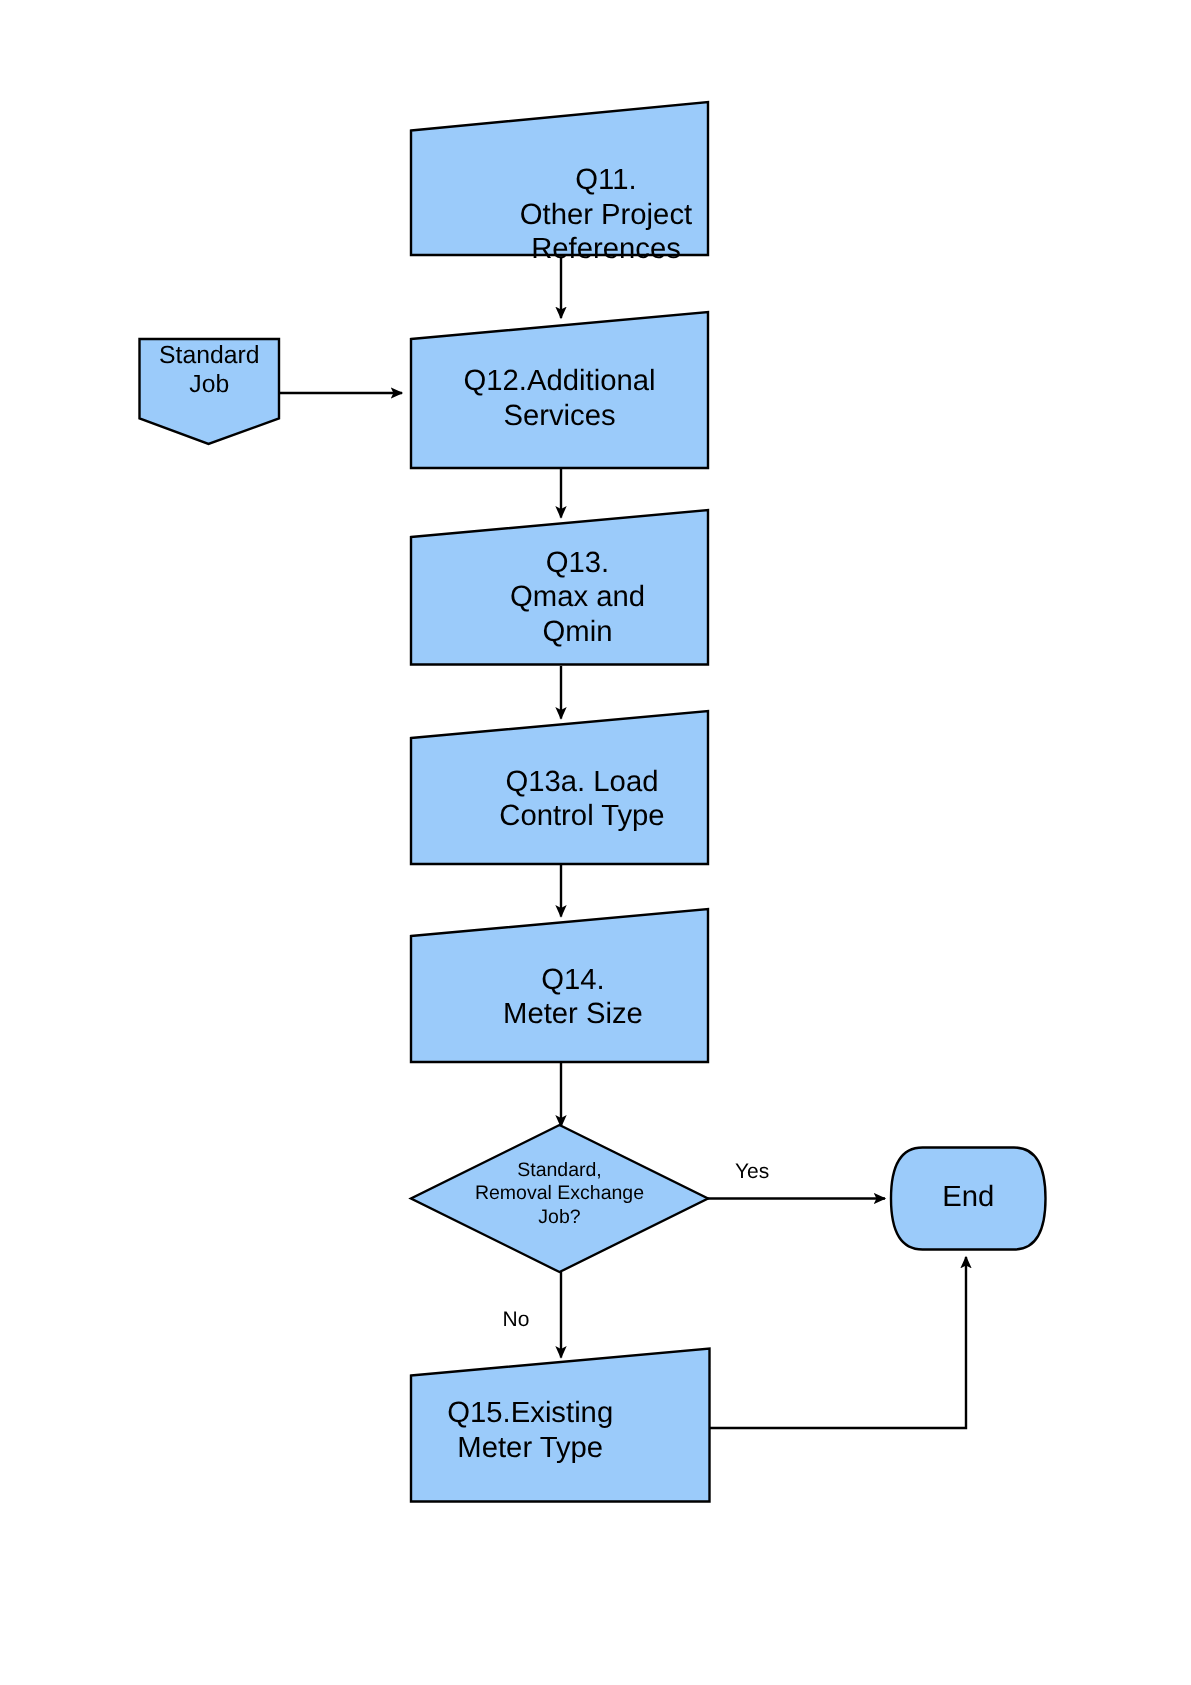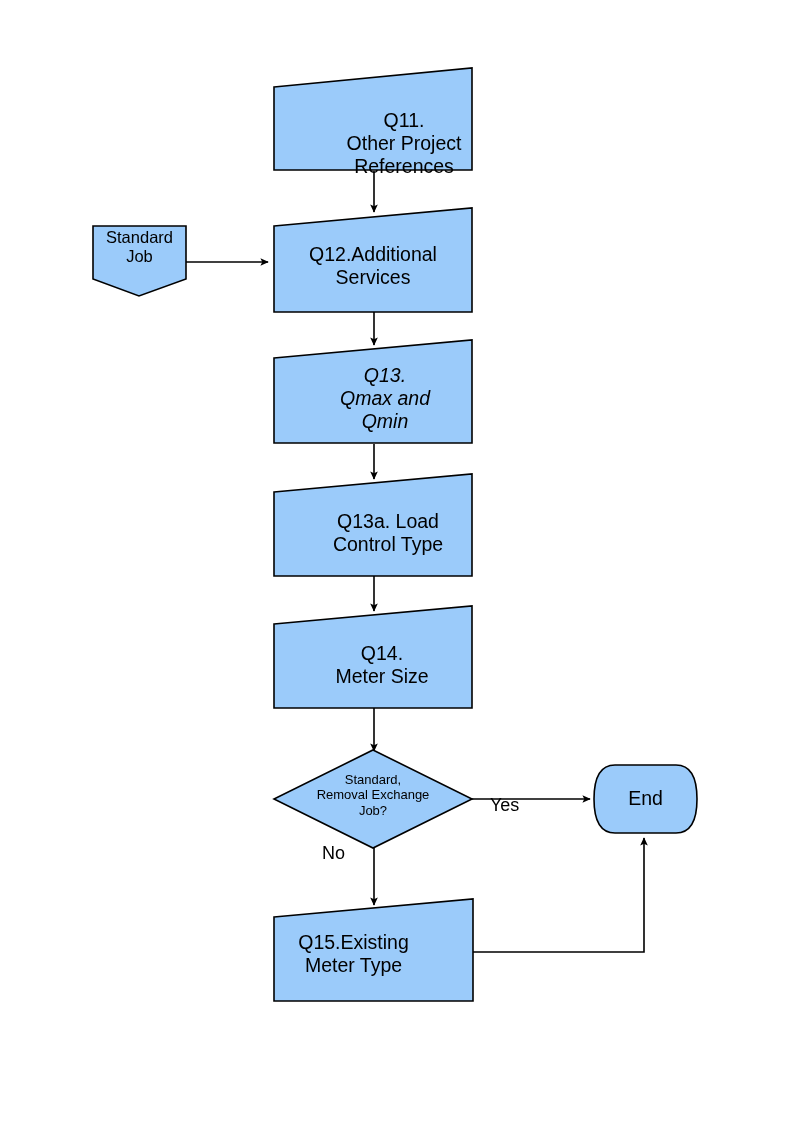--- a/index.html
+++ b/index.html
@@ -30,22 +30,21 @@
     pointer-events: none;
     font-family: "Liberation Sans", sans-serif;
   }
   .label-main {
     font-size: 19.5px;
   }
   .label-small {
     font-size: 13px;
   }
   .label-edge {
-    font-size: 18px;
-    margin-top: 23px;
+    font-size: 14px;
   }
   .label-pent {
     font-size: 16.5px;
   }
 </style>
 </head>
 <body>
 
 <svg id="flow-canvas" viewBox="0 0 794 1123" xmlns="http://www.w3.org/2000/svg">
   <defs>
@@ -99,34 +98,34 @@
 <div class="node-label label-main" style="left:274px; top:109px; width:198px;padding-left:31px;">Q11.
 Other Project
 References</div>
 
 <div class="node-label label-pent" style="left:93px; top:228px; width:93px;">Standard
 Job</div>
 
 <div class="node-label label-main" style="left:274px; top:243px; width:198px;">Q12.Additional
 Services</div>
 
-<div class="node-label label-main" style="left:274px; top:364px; width:222px;font-style:italic;">Q13.
+<div class="node-label label-main" style="left:274px; top:364px; width:222px;">Q13.
 Qmax and
 Qmin</div>
 
 <div class="node-label label-main" style="left:274px; top:510px; width:228px;">Q13a. Load
 Control Type</div>
 
 <div class="node-label label-main" style="left:274px; top:642px; width:216px;">Q14.
 Meter Size</div>
 
 <div class="node-label label-small" style="left:274px; top:772px; width:198px;">Standard,
 Removal Exchange
 Job?</div>
 
 <div class="node-label label-main" style="left:594px; top:787px; width:103px;">End</div>
 
 <div class="node-label label-main" style="left:274px; top:931px; width:159px;">Q15.Existing
 Meter Type</div>
 
 <div class="node-label label-edge" style="left:490px; top:772px; width:60px; text-align:left;">Yes</div>
 
-<div class="node-label label-edge" style="left:322px; top:820px; width:44px; text-align:left;">No</div>
+<div class="node-label label-edge" style="left:322px; top:871px; width:44px; text-align:center;">No</div>
 
 </body></html>

